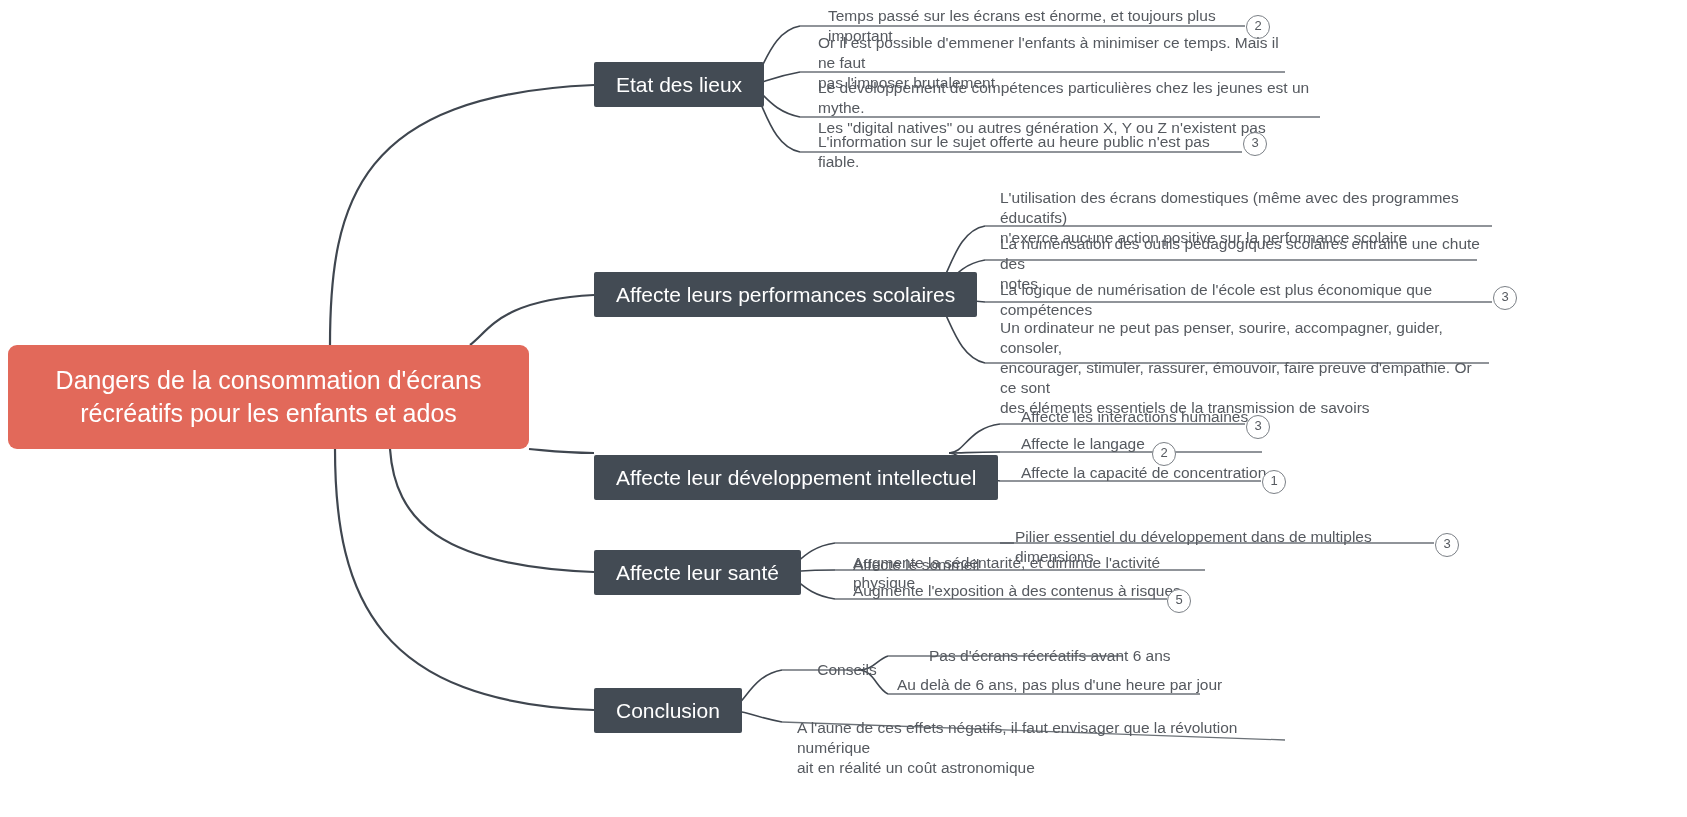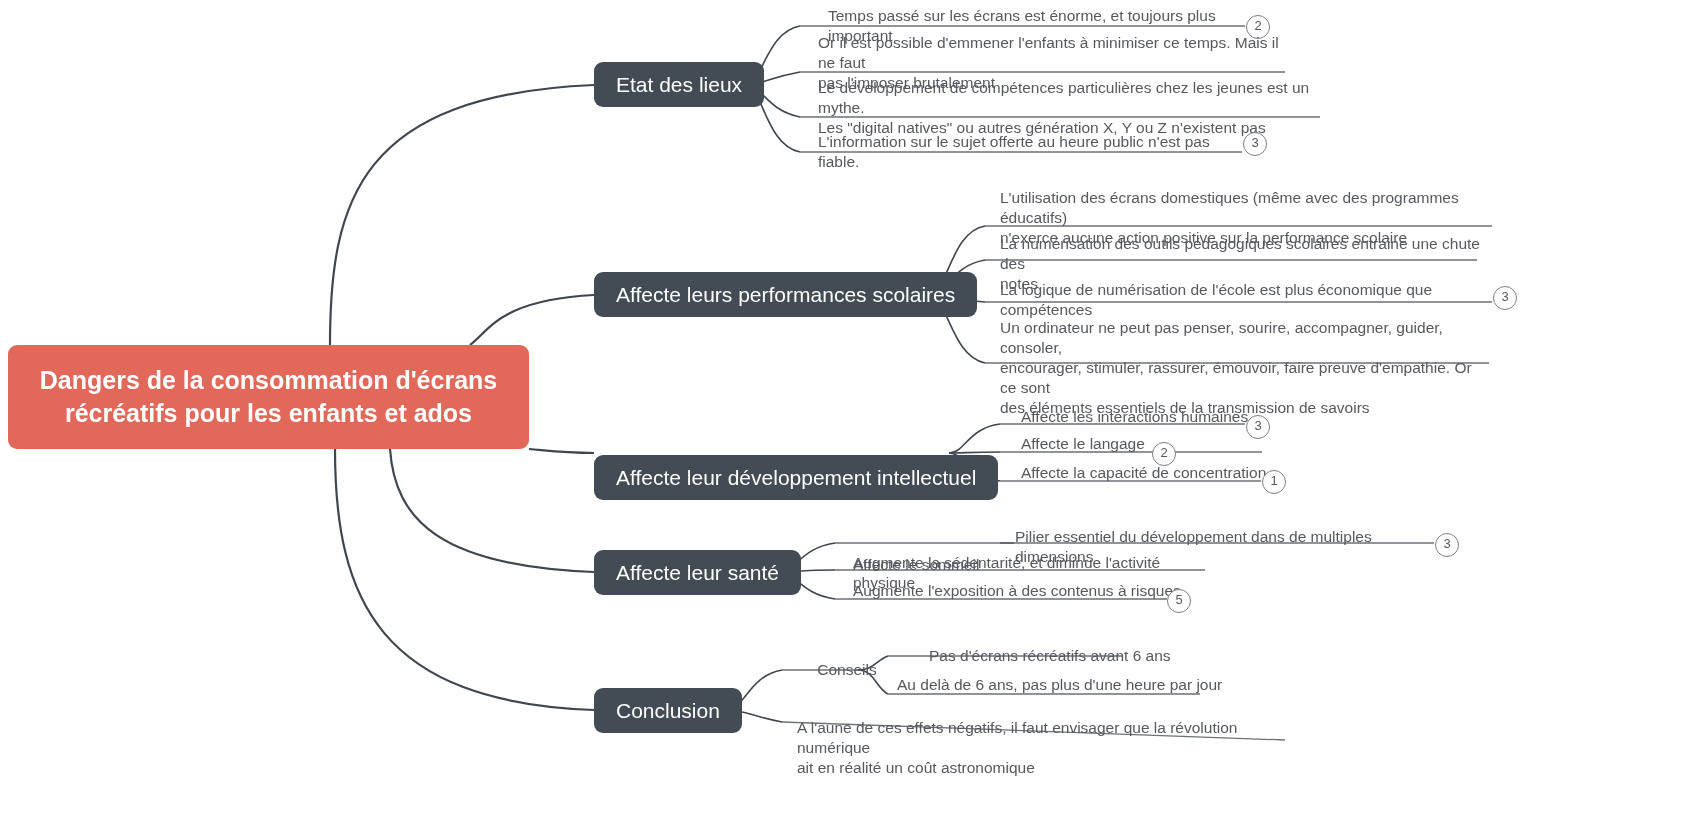--- a/index.html
+++ b/index.html
@@ -14,28 +14,28 @@
   svg.wires path.thick{stroke-width:2.2;}
   svg.wires line{stroke:#6b7177;stroke-width:1.3;}
 
   .node{position:absolute;box-sizing:border-box;}
 
   
   .root{
     left:8px;top:345px;width:521px;height:104px;
     background:#e2695a;border-radius:9px;
     display:flex;align-items:center;justify-content:center;
-    color:#ffffff;font-size:25px;line-height:33px;font-weight:bold;
+    color:#ffffff;font-size:25px;line-height:33px;font-weight:normal;
     text-align:center;padding:0 18px;
   }
   .root .rt{display:block;}
 
   
   .l1{
-    background:#434b54;border-radius:9px;color:#ffffff;
+    background:#434b54;border-radius:2px;color:#ffffff;
     display:flex;align-items:center;justify-content:center;
     font-size:21px;line-height:26px;padding:0 22px;height:45px;
     white-space:nowrap;
   }
 
   
   .leaf{
     font-size:15.5px;line-height:20px;color:#55595f;
     white-space:pre-line;
   }

